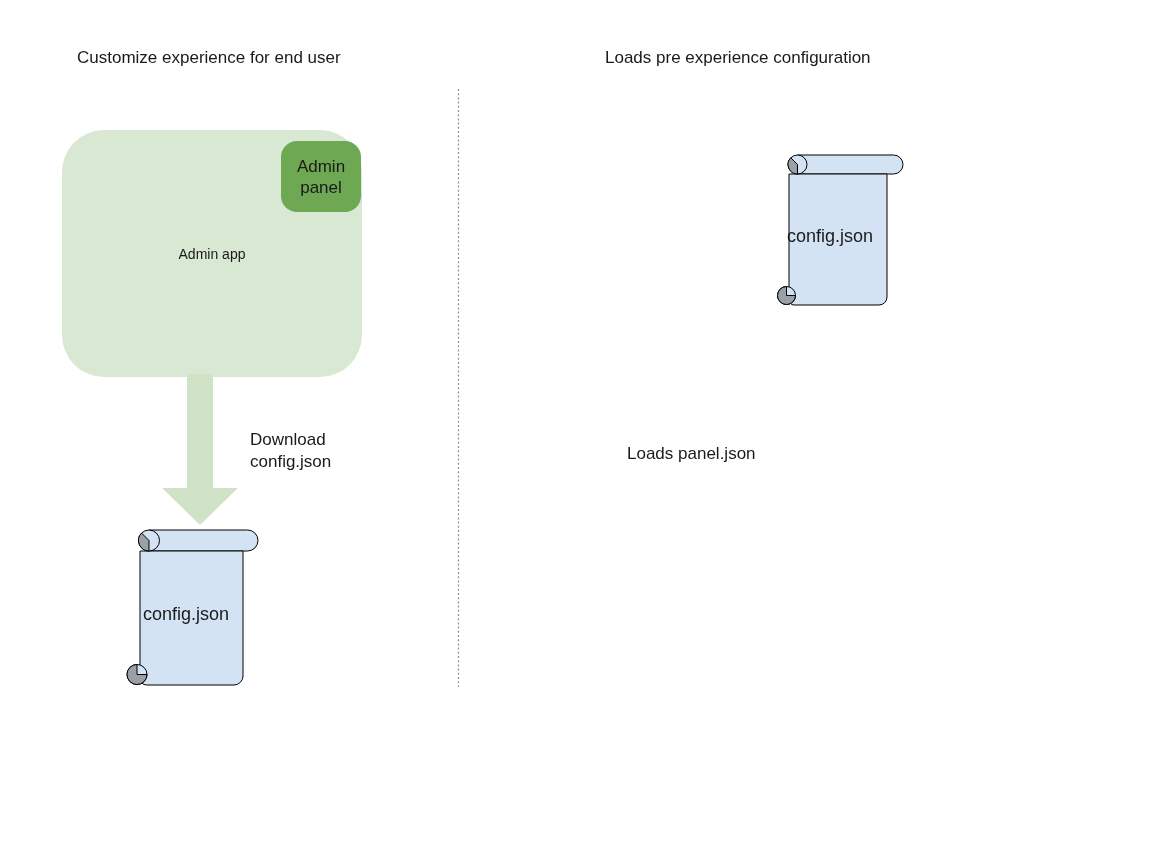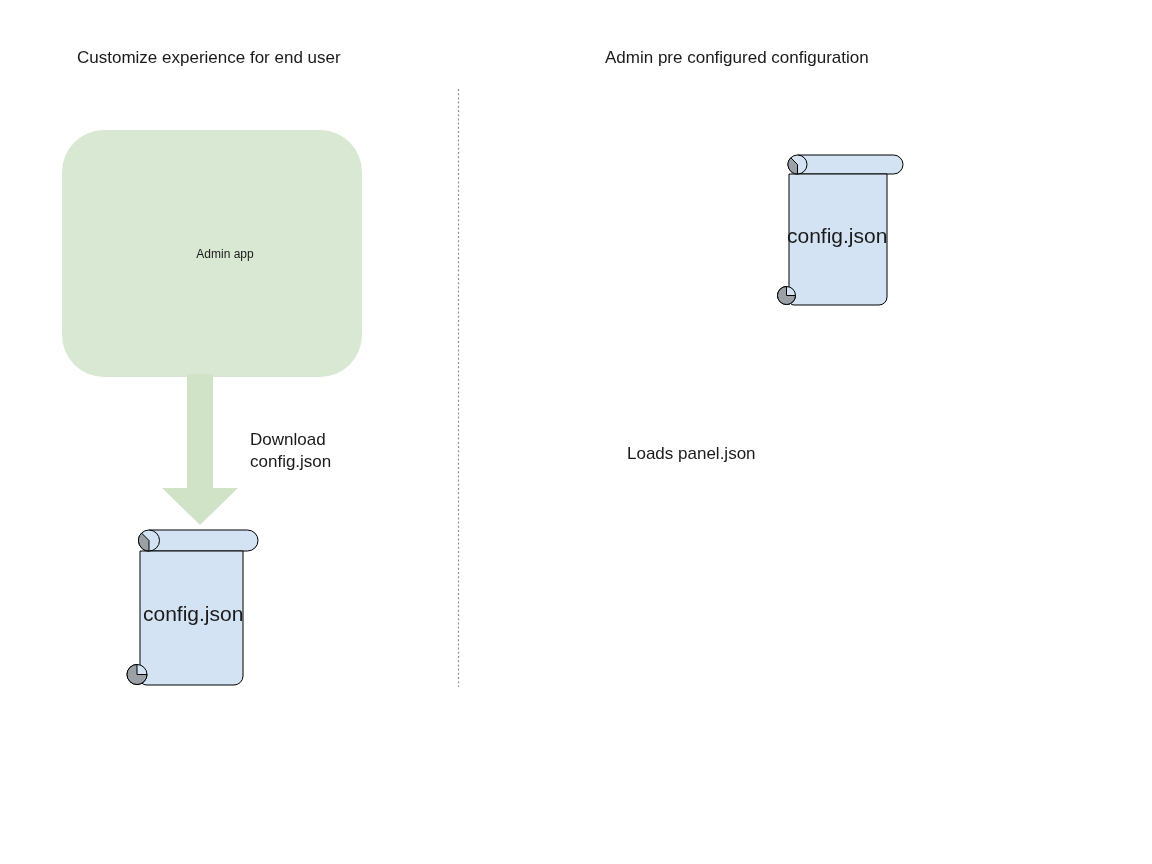--- a/index.html
+++ b/index.html
@@ -15,57 +15,60 @@
     position:relative;overflow:hidden;
   }
   .abs{position:absolute;}
   .title{position:absolute;font-size:17px;line-height:20px;white-space:nowrap;}
   .left-title{left:77px;top:48px;}
   .right-title{left:605px;top:48px;}
 
   .admin-app{position:absolute;left:62px;top:130px;width:300px;height:247px;
     border-radius:42px;background:var(--admin-app-fill);}
   .admin-app-label{position:absolute;left:0;top:113px;width:100%;
-    text-align:center;font-size:12px;line-height:22px;padding-left:13px;}
+    text-align:center;font-size:14px;line-height:22px;}
   .admin-panel{position:absolute;left:219px;top:11px;width:80px;height:71px;
     border-radius:16px;background:var(--admin-panel-fill);
     display:flex;align-items:center;justify-content:center;}
   .admin-panel-label{display:block;width:62px;text-align:center;
     font-size:17px;line-height:21px;}
 
   .demo-app{position:absolute;left:597px;top:147px;width:300px;height:245px;
     border-radius:45px;background:var(--demo-app-fill);}
   .demo-app-label{position:absolute;left:0;top:112px;width:206px;
     text-align:center;font-size:17px;line-height:22px;}
 
   .overlay{position:absolute;left:0;top:0;}
   .divider{stroke:var(--divider-gray);stroke-width:1.2;stroke-dasharray:2 2.2;}
   .arrow{fill:var(--arrow-fill);}
   .scroll-part{fill:var(--scroll-fill);stroke:var(--scroll-stroke);stroke-width:1;}
   .curl{fill:var(--curl-gray);stroke:var(--scroll-stroke);stroke-width:1;}
 
   .download-label{position:absolute;left:250px;top:395px;width:110px;
     font-size:17px;line-height:22px;margin-top:34px;}
   .scroll-label{position:absolute;width:100px;text-align:left;
-    font-size:21px;line-height:18px;}
+    font-size:18px;line-height:18px;}
   .scroll-label-left{left:143px;top:605px;}
   .scroll-label-right{left:787px;top:227px;}
   .caption{position:absolute;left:627px;top:444px;font-size:17px;line-height:20px;
     white-space:nowrap;}
 </style>
 </head>
 <body>
 
 <div class="abs" style="left:0;top:0;width:1152px;height:864px;">
 
   <div class="title left-title">Customize experience for end user</div>
-  <div class="title right-title">Admin pre configured configuration</div>
+  <div class="title right-title">Loads pre experience configuration</div>
 
   <div class="admin-app">
     <span class="admin-app-label">Admin app</span>
+    <div class="admin-panel">
+      <span class="admin-panel-label">Admin panel</span>
+    </div>
   </div>
 
 
   <svg class="overlay" width="1152" height="864" viewBox="0 0 1152 864">
 
     <line class="divider" x1="458.5" y1="89" x2="458.5" y2="687"></line>
 
     <path class="arrow" d="M187 374 L213 374 L213 488 L238 488 L200 525 L162 488 L187 488 Z"></path>
 
     <g>

